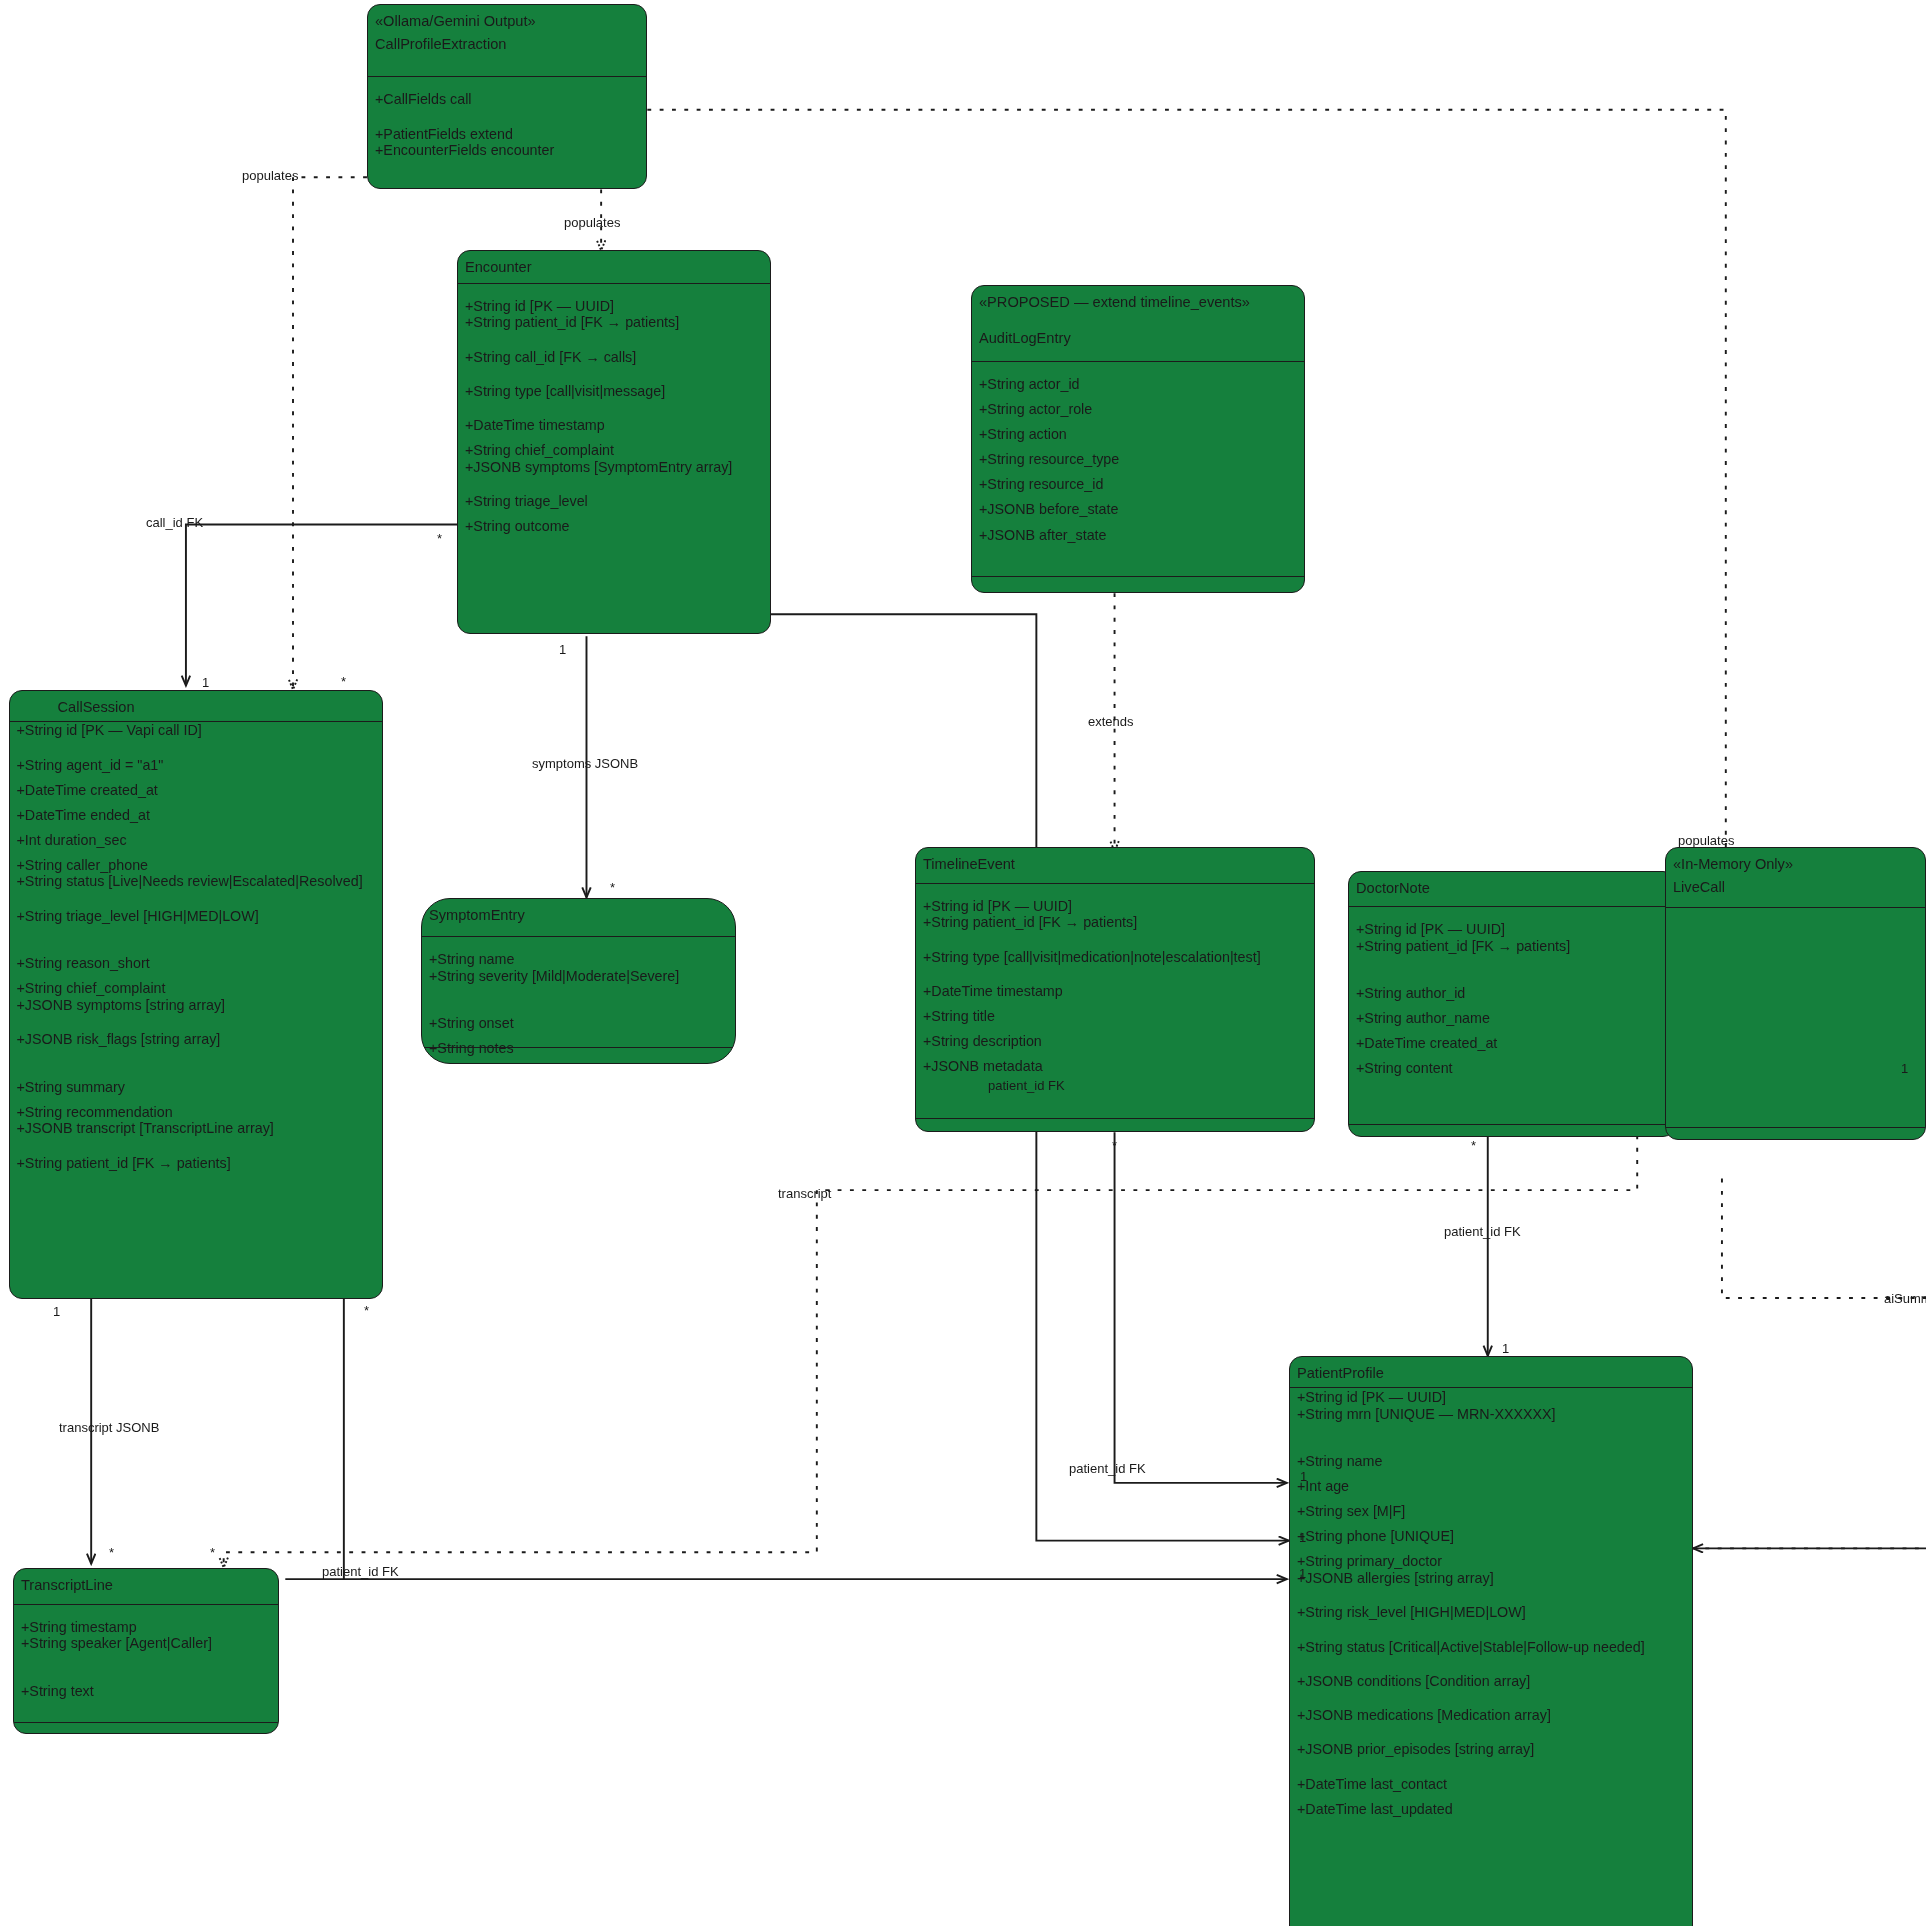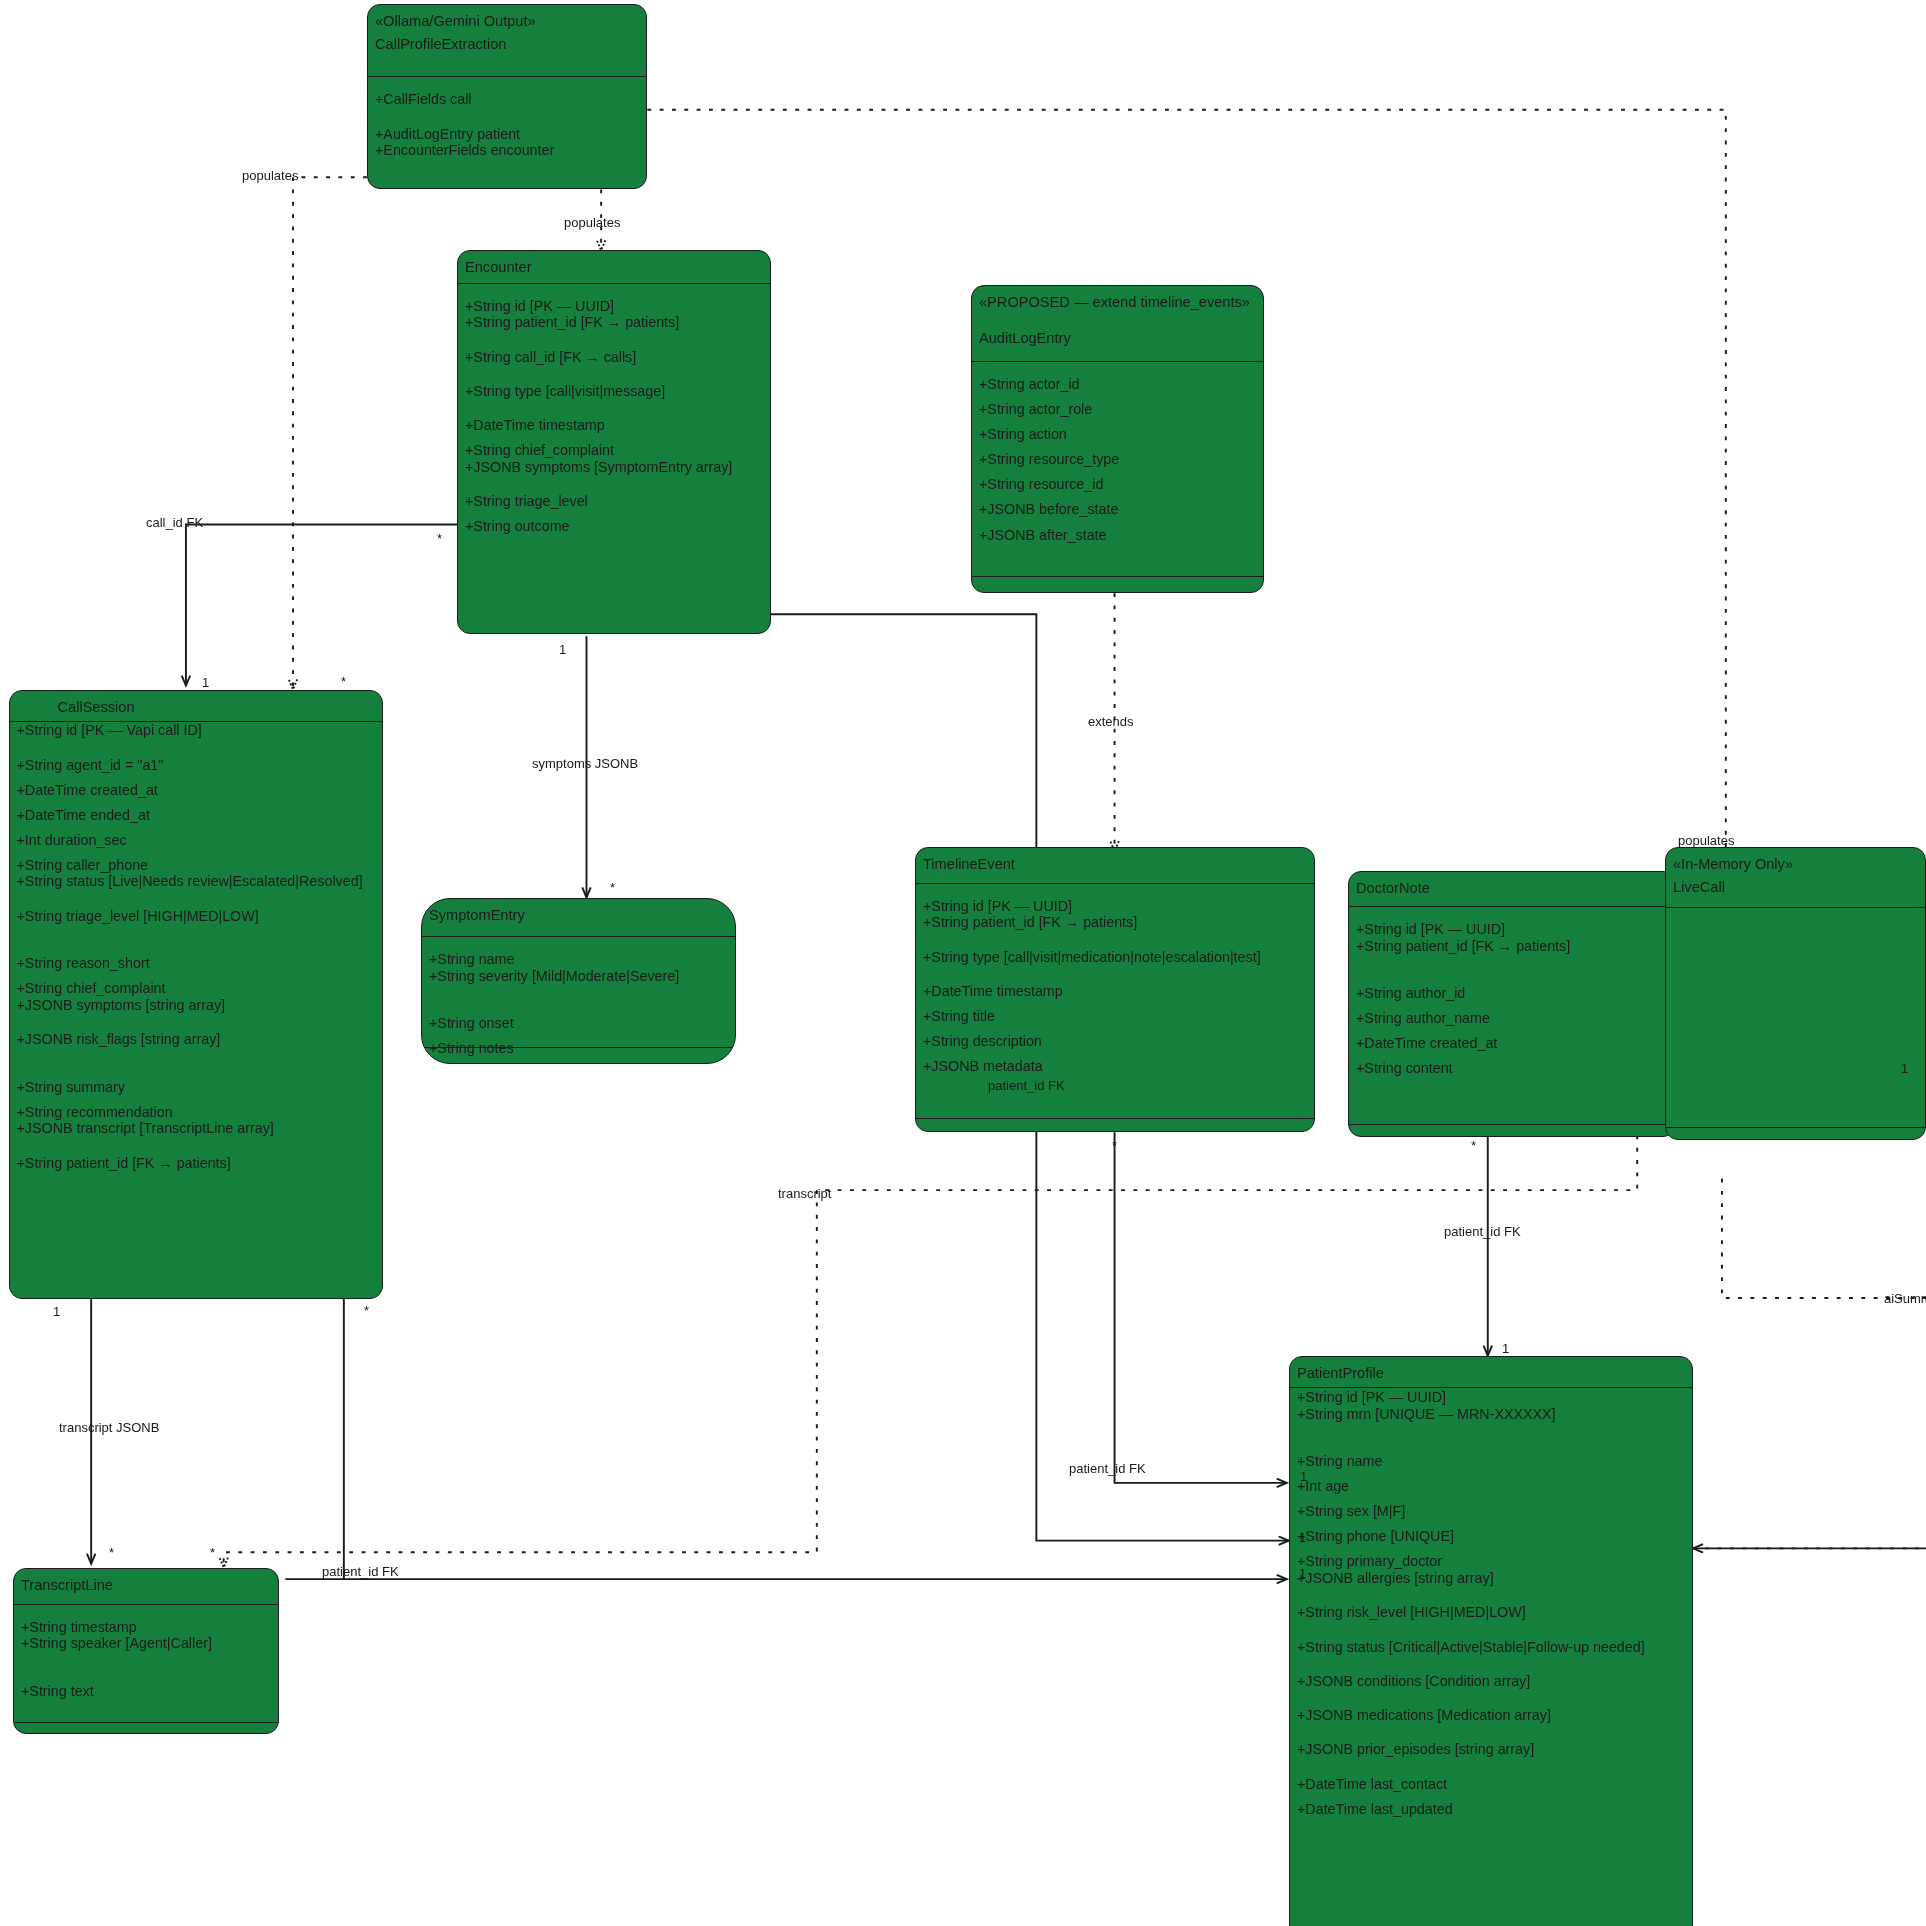--- a/index.html
+++ b/index.html
@@ -129,21 +129,21 @@
 
   <div class="uml-class" style="left:367px;top:3.9px;width:280px;height:185px;">
     <div class="uml-head">
       <div class="stereotype">«Ollama/Gemini Output»</div>
       <div class="cls-name">CallProfileExtraction</div>
       <div style="height:17px;"></div>
     </div>
     <div class="uml-sep"></div>
     <div class="uml-body">
       <div class="attr gap-s">+CallFields call</div>
-      <div class="attr gap-m">+AuditLogEntry patient</div>
+      <div class="attr gap-m">+PatientFields extend</div>
       <div class="attr">+EncounterFields encounter</div>
     </div>
   </div>
 
   <div class="uml-class" style="left:457px;top:250px;width:314px;height:384px;">
     <div class="uml-head">
       <div class="cls-name">Encounter</div>
     </div>
     <div class="uml-sep"></div>
     <div class="uml-body">
@@ -152,21 +152,21 @@
       <div class="attr gap-m">+String call_id [FK → calls]</div>
       <div class="attr gap-m">+String type [call|visit|message]</div>
       <div class="attr gap-m">+DateTime timestamp</div>
       <div class="attr gap-s">+String chief_complaint</div>
       <div class="attr">+JSONB symptoms [SymptomEntry array]</div>
       <div class="attr gap-m">+String triage_level</div>
       <div class="attr gap-s">+String outcome</div>
     </div>
   </div>
 
-  <div class="uml-class" style="left:971px;top:285px;width:293px;height:308px;">
+  <div class="uml-class" style="left:971px;top:285px;width:334px;height:308px;">
     <div class="uml-head">
       <div class="stereotype">«PROPOSED — extend timeline_events»</div>
       <div style="height:13px;"></div>
       <div class="cls-name">AuditLogEntry</div>
       <div style="height:7.7px;"></div>
     </div>
     <div class="uml-sep"></div>
     <div class="uml-body">
       <div class="attr gap-s">+String actor_id</div>
       <div class="attr gap-s">+String actor_role</div>

